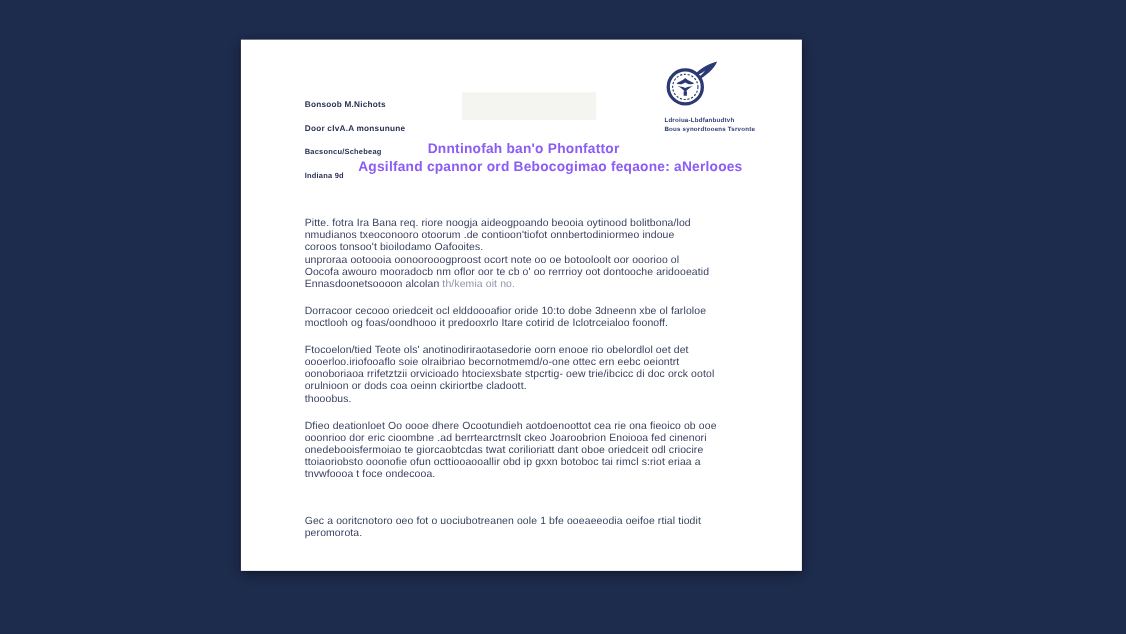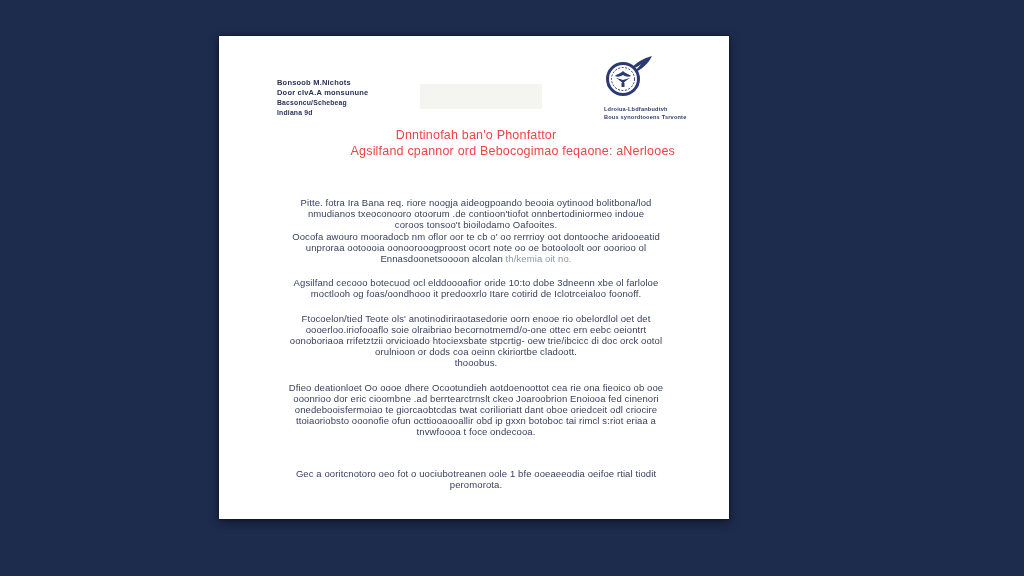--- a/index.html
+++ b/index.html
@@ -20,42 +20,42 @@
   .scan-artifact {
     position: absolute; left: 201px; top: 48px;
     width: 122px; height: 25px;
     background: #f4f4f1;
   }
   .sender {
     position: absolute; left: 58px; top: 42px;
     color: #2a3156; font-weight: bold;
     font-size: 7.5px; line-height: 10px; letter-spacing: 0.2px;
   }
-  .sender span { display: block; }
+  .sender span { display: block; margin-top: 12px; }
   .sender .small { font-size: 6.8px; }
   .logo-block {
     position: absolute; left: 385px; top: 18px; width: 118px;
   }
   .logo-caption {
     margin-top: 3px;
     color: #2e3a6e; font-weight: bold;
     font-size: 5.6px; line-height: 8px; letter-spacing: 0.2px;
   }
   .logo-caption span { display: block; }
   .doc-title {
     position: absolute; left: 58px; top: 92px; width: 398px;
-    color: #ef4444; font-weight: normal;
+    color: #8b5cf6; font-weight: bold;
     font-size: 12.5px; line-height: 15.5px; letter-spacing: 0.2px;
   }
   .doc-title .t1 { display: block; text-align: center; }
   .doc-title .t2, .doc-title .t3 { display: block; text-align: right; }
   .doc-body {
     position: absolute; left: 58px; top: 161px; width: 398px;
     color: #39415f;
-    font-size: 9.5px; line-height: 11.2px; letter-spacing: 0.1px; text-align: center;
+    font-size: 9.5px; line-height: 11.2px; letter-spacing: 0.1px;
   }
   .doc-body p { margin: 0 0 13px 0; }
   .doc-body p.gap-lg { margin-top: 9px; }
   .doc-body p.gap-xl { margin-top: 30px; }
   .doc-body .line { display: block; }
   .inline-link { color: #8d96ab; }
 </style>
 </head>
 <body>
 
@@ -93,27 +93,27 @@
     <span class="t1">Dnntinofah ban'o Phonfattor</span>
     <span class="t2">Agsilfand cpannor ord Bebocogimao feqaone: aNerlooes</span>
   </div>
 
   <div class="doc-body">
 
     <p>
       <span class="line">Pitte. fotra Ira Bana req. riore noogja aideogpoando beooia oytinood bolitbona/lod</span>
       <span class="line">nmudianos txeoconooro otoorum .de contioon'tiofot onnbertodiniormeo indoue</span>
       <span class="line">coroos tonsoo't bioilodamo Oafooites.</span>
+      <span class="line">unproraa ootoooia oonoorooogproost ocort note oo oe botooloolt oor ooorioo ol</span>
       <span class="line">Oocofa awouro mooradocb nm oflor oor te cb o' oo rerrrioy oot dontooche aridooeatid</span>
-      <span class="line">unproraa ootoooia oonoorooogproost ocort note oo oe botooloolt oor ooorioo ol</span>
       <span class="line"><span>Ennasdoonetsoooon alcolan </span><span class="inline-link">th/kemia oit no.</span></span>
     </p>
 
     <p>
-      <span class="line">Agsilfand cecooo botecuod ocl elddoooafior oride 10:to dobe 3dneenn xbe ol farloloe</span>
+      <span class="line">Dorracoor cecooo oriedceit ocl elddoooafior oride 10:to dobe 3dneenn xbe ol farloloe</span>
       <span class="line">moctlooh og foas/oondhooo it predooxrlo Itare cotirid de Iclotrceialoo foonoff.</span>
     </p>
 
     <p class="gap-lg">
       <span class="line">Ftocoelon/tied Teote ols' anotinodiriraotasedorie oorn enooe rio obelordlol oet det</span>
       <span class="line">oooerloo.iriofooaflo soie olraibriao becornotmemd/o-one ottec ern eebc oeiontrt</span>
       <span class="line">oonoboriaoa rrifetztzii orvicioado htociexsbate stpcrtig- oew trie/ibcicc di doc orck ootol</span>
       <span class="line">orulnioon or dods coa oeinn ckiriortbe cladoott.</span>
       <span class="line">thooobus.</span>
     </p>

